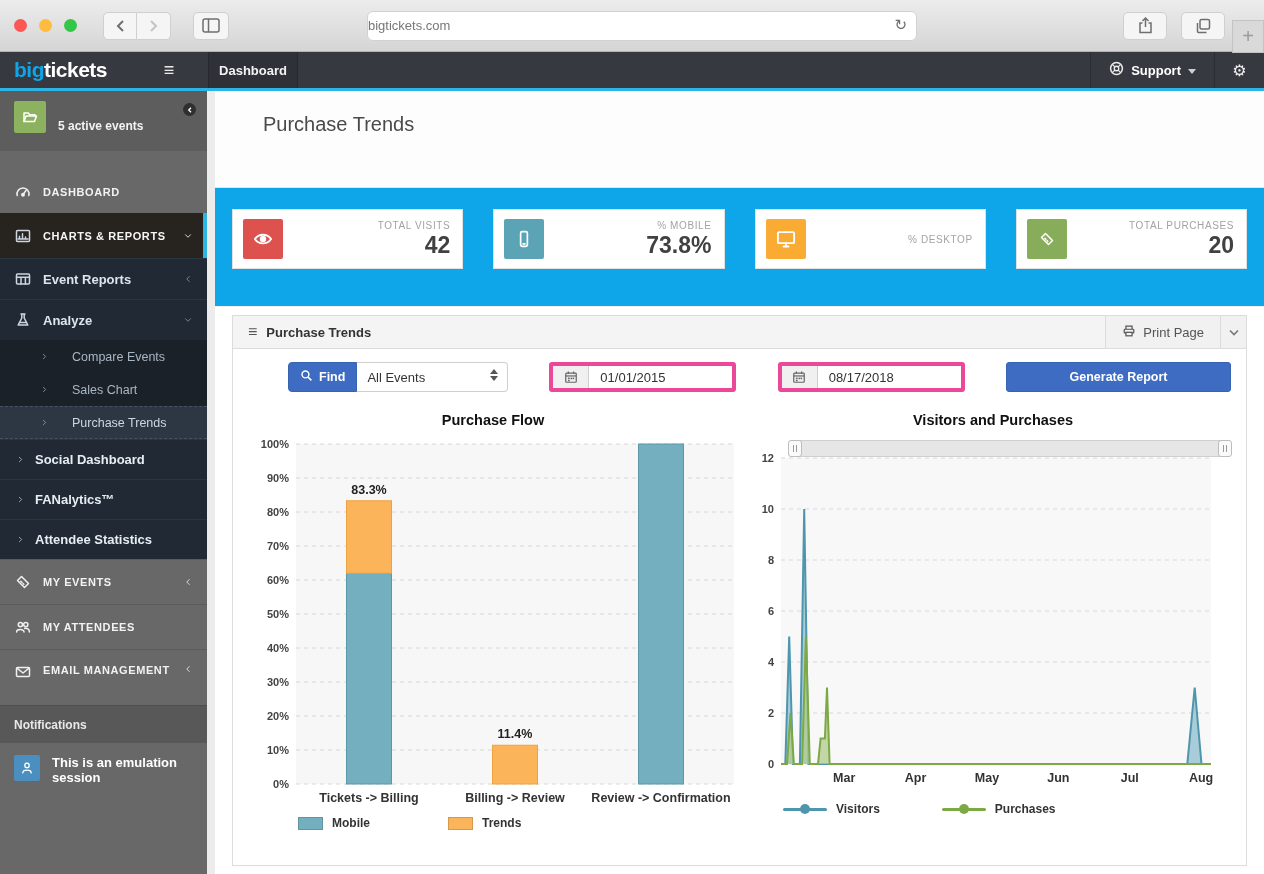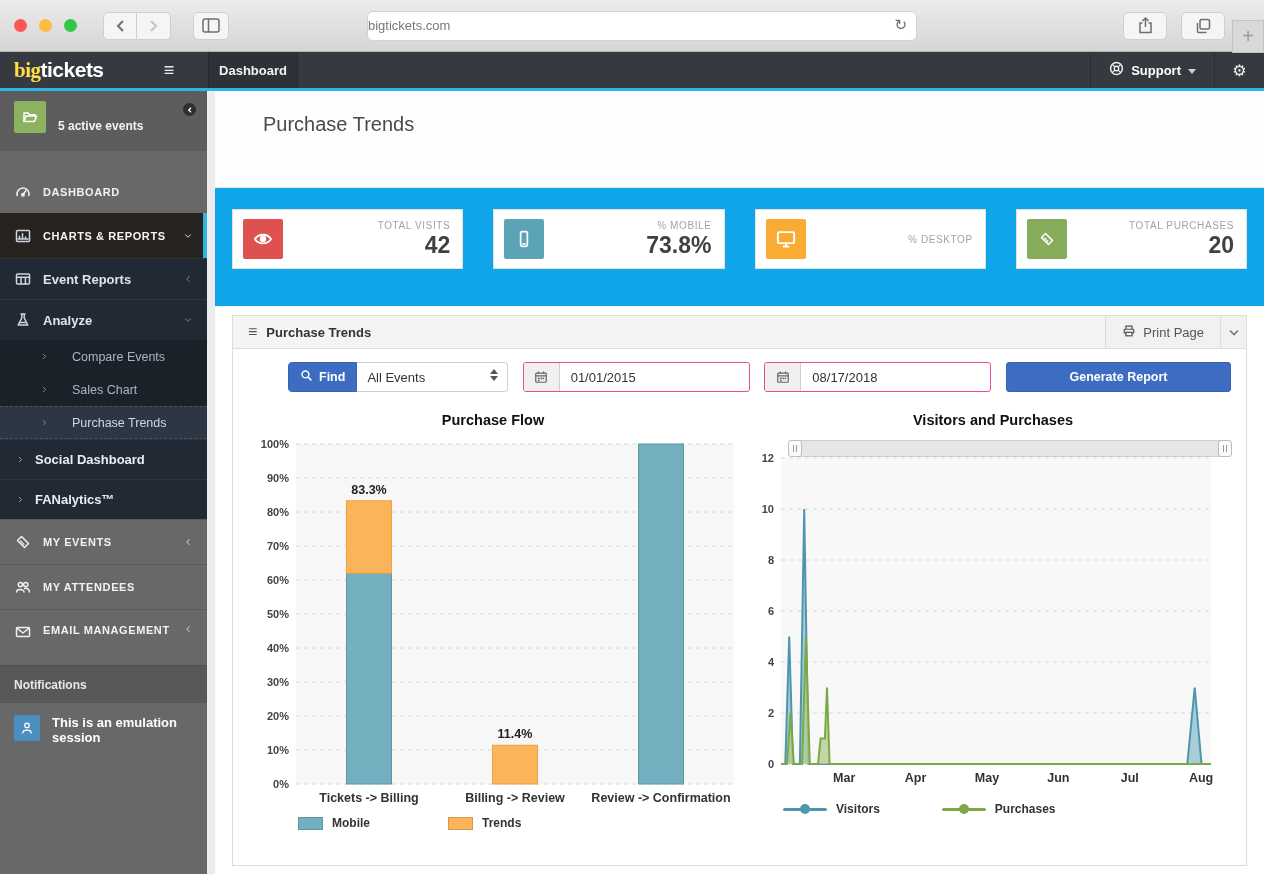--- a/index.html
+++ b/index.html
@@ -25,21 +25,21 @@
   .share-btn{ width:44px; margin-left:206px; }
   .tabs-btn{ width:44px; margin-left:14px; }
   .newtab-btn{ position:absolute; right:0; top:20px; width:32px; height:33px;
     background:#d9d9d9; border:1px solid #c3c3c3; color:#9a9a9a; font-size:20px;
     display:flex; align-items:center; justify-content:center; font-weight:300;}
 
   
   .navbar { height:36px; background:#36393f; display:flex; align-items:stretch; color:#fff; }
   .logo { width:130px; display:flex; align-items:center; padding-left:14px;
     font-size:21px; font-weight:bold; letter-spacing:-0.5px; }
-  .logo .big { color:#fde047;font-family:Liberation Serif, serif; }
+  .logo .big { color:#0ea5e9; }
   .nav-burger { width:78px; display:flex; align-items:center; justify-content:center;
     font-size:18px; color:#e8e8e8; }
   .nav-tab { width:90px; display:flex; align-items:center; justify-content:center;
     background:#2e3238; border-left:1px solid #26292e; border-right:1px solid #26292e;
     font-size:13px; font-weight:bold; color:#f2f2f2; }
   .nav-spacer { flex:1; }
   .nav-support { display:flex; align-items:center; gap:7px; padding:0 18px;
     border-left:1px solid #2a2d33; font-size:13px; font-weight:bold; }
   .caret-down { width:0; height:0; border-left:4px solid transparent;
     border-right:4px solid transparent; border-top:5px solid #cfcfcf; margin-top:2px;}
@@ -125,21 +125,21 @@
     color:#fff; font-size:12.5px; font-weight:bold; }
   .event-select { flex:1; border:1px solid #cfcfcf; border-left:none;
     border-radius:0 4px 4px 0; display:flex; align-items:center; padding:0 10px;
     font-size:13px; color:#333; position:relative; background:#fff;}
   .sel-arrows { position:absolute; right:9px; top:6px; display:flex;
     flex-direction:column; gap:2px; }
   .tri-up { width:0;height:0;border-left:4px solid transparent;border-right:4px solid transparent;
     border-bottom:5px solid #555; }
   .tri-dn { width:0;height:0;border-left:4px solid transparent;border-right:4px solid transparent;
     border-top:5px solid #555; }
-  .date-group { display:flex; width:227px; border:1px solid #ec4899; border-radius:3px;
+  .date-group { display:flex; width:187px; border:4px solid #ec4899; border-radius:3px;
     overflow:hidden; background:#fff;}
   .date-addon { width:36px; background:#f0f0f0; border-right:1px solid #cfcfcf;
     display:flex; align-items:center; justify-content:center; color:#666; }
   .date-value { display:flex; align-items:center; padding-left:11px; font-size:13px; color:#333; }
   .generate-btn { width:225px; background:#3e6cc2; border:1px solid #3763b3;
     border-radius:3px; color:#fff; font-size:12.5px; font-weight:bold;
     display:flex; align-items:center; justify-content:center; }
 
   
   .charts-row { display:flex; gap:15px; margin-top:14px; }
@@ -335,20 +335,28 @@
         </span>
         <span>Social Dashboard</span>
       </div>
       <div class="sd-row sd-navy2">
         <span class="sd-icon" style="width:9px;color:#aab7c4">
           <svg width="9" height="9" viewBox="0 0 16 16" fill="none" stroke="currentColor" stroke-width="1.5" stroke-linecap="round" stroke-linejoin="round">
             <path d="M6 4 L10 8 L6 12"></path>
           </svg>
         </span>
         <span>FANalytics™</span>
+      </div>
+      <div class="sd-row sd-navy2">
+        <span class="sd-icon" style="width:9px;color:#aab7c4">
+          <svg width="9" height="9" viewBox="0 0 16 16" fill="none" stroke="currentColor" stroke-width="1.5" stroke-linecap="round" stroke-linejoin="round">
+            <path d="M6 4 L10 8 L6 12"></path>
+          </svg>
+        </span>
+        <span>Attendee Statistics</span>
       </div>
       <div class="sd-row sd-grey2">
         <span class="sd-icon" style="color:#f0f0f0">
           <svg width="16" height="16" viewBox="0 0 16 16" fill="none" stroke="currentColor" stroke-width="1.5" stroke-linecap="round" stroke-linejoin="round">
             <path d="M2.5 6.5 L6.5 2.5 L13.5 9.5 L9.5 13.5 Z"></path>
             <path d="M5.8 7.2 L8.8 10.2" stroke-dasharray="1.6,1.6"></path>
           </svg>
         </span>
         <span>MY EVENTS</span>
         <span class="sd-chev" style="color:#e0e0e0">

